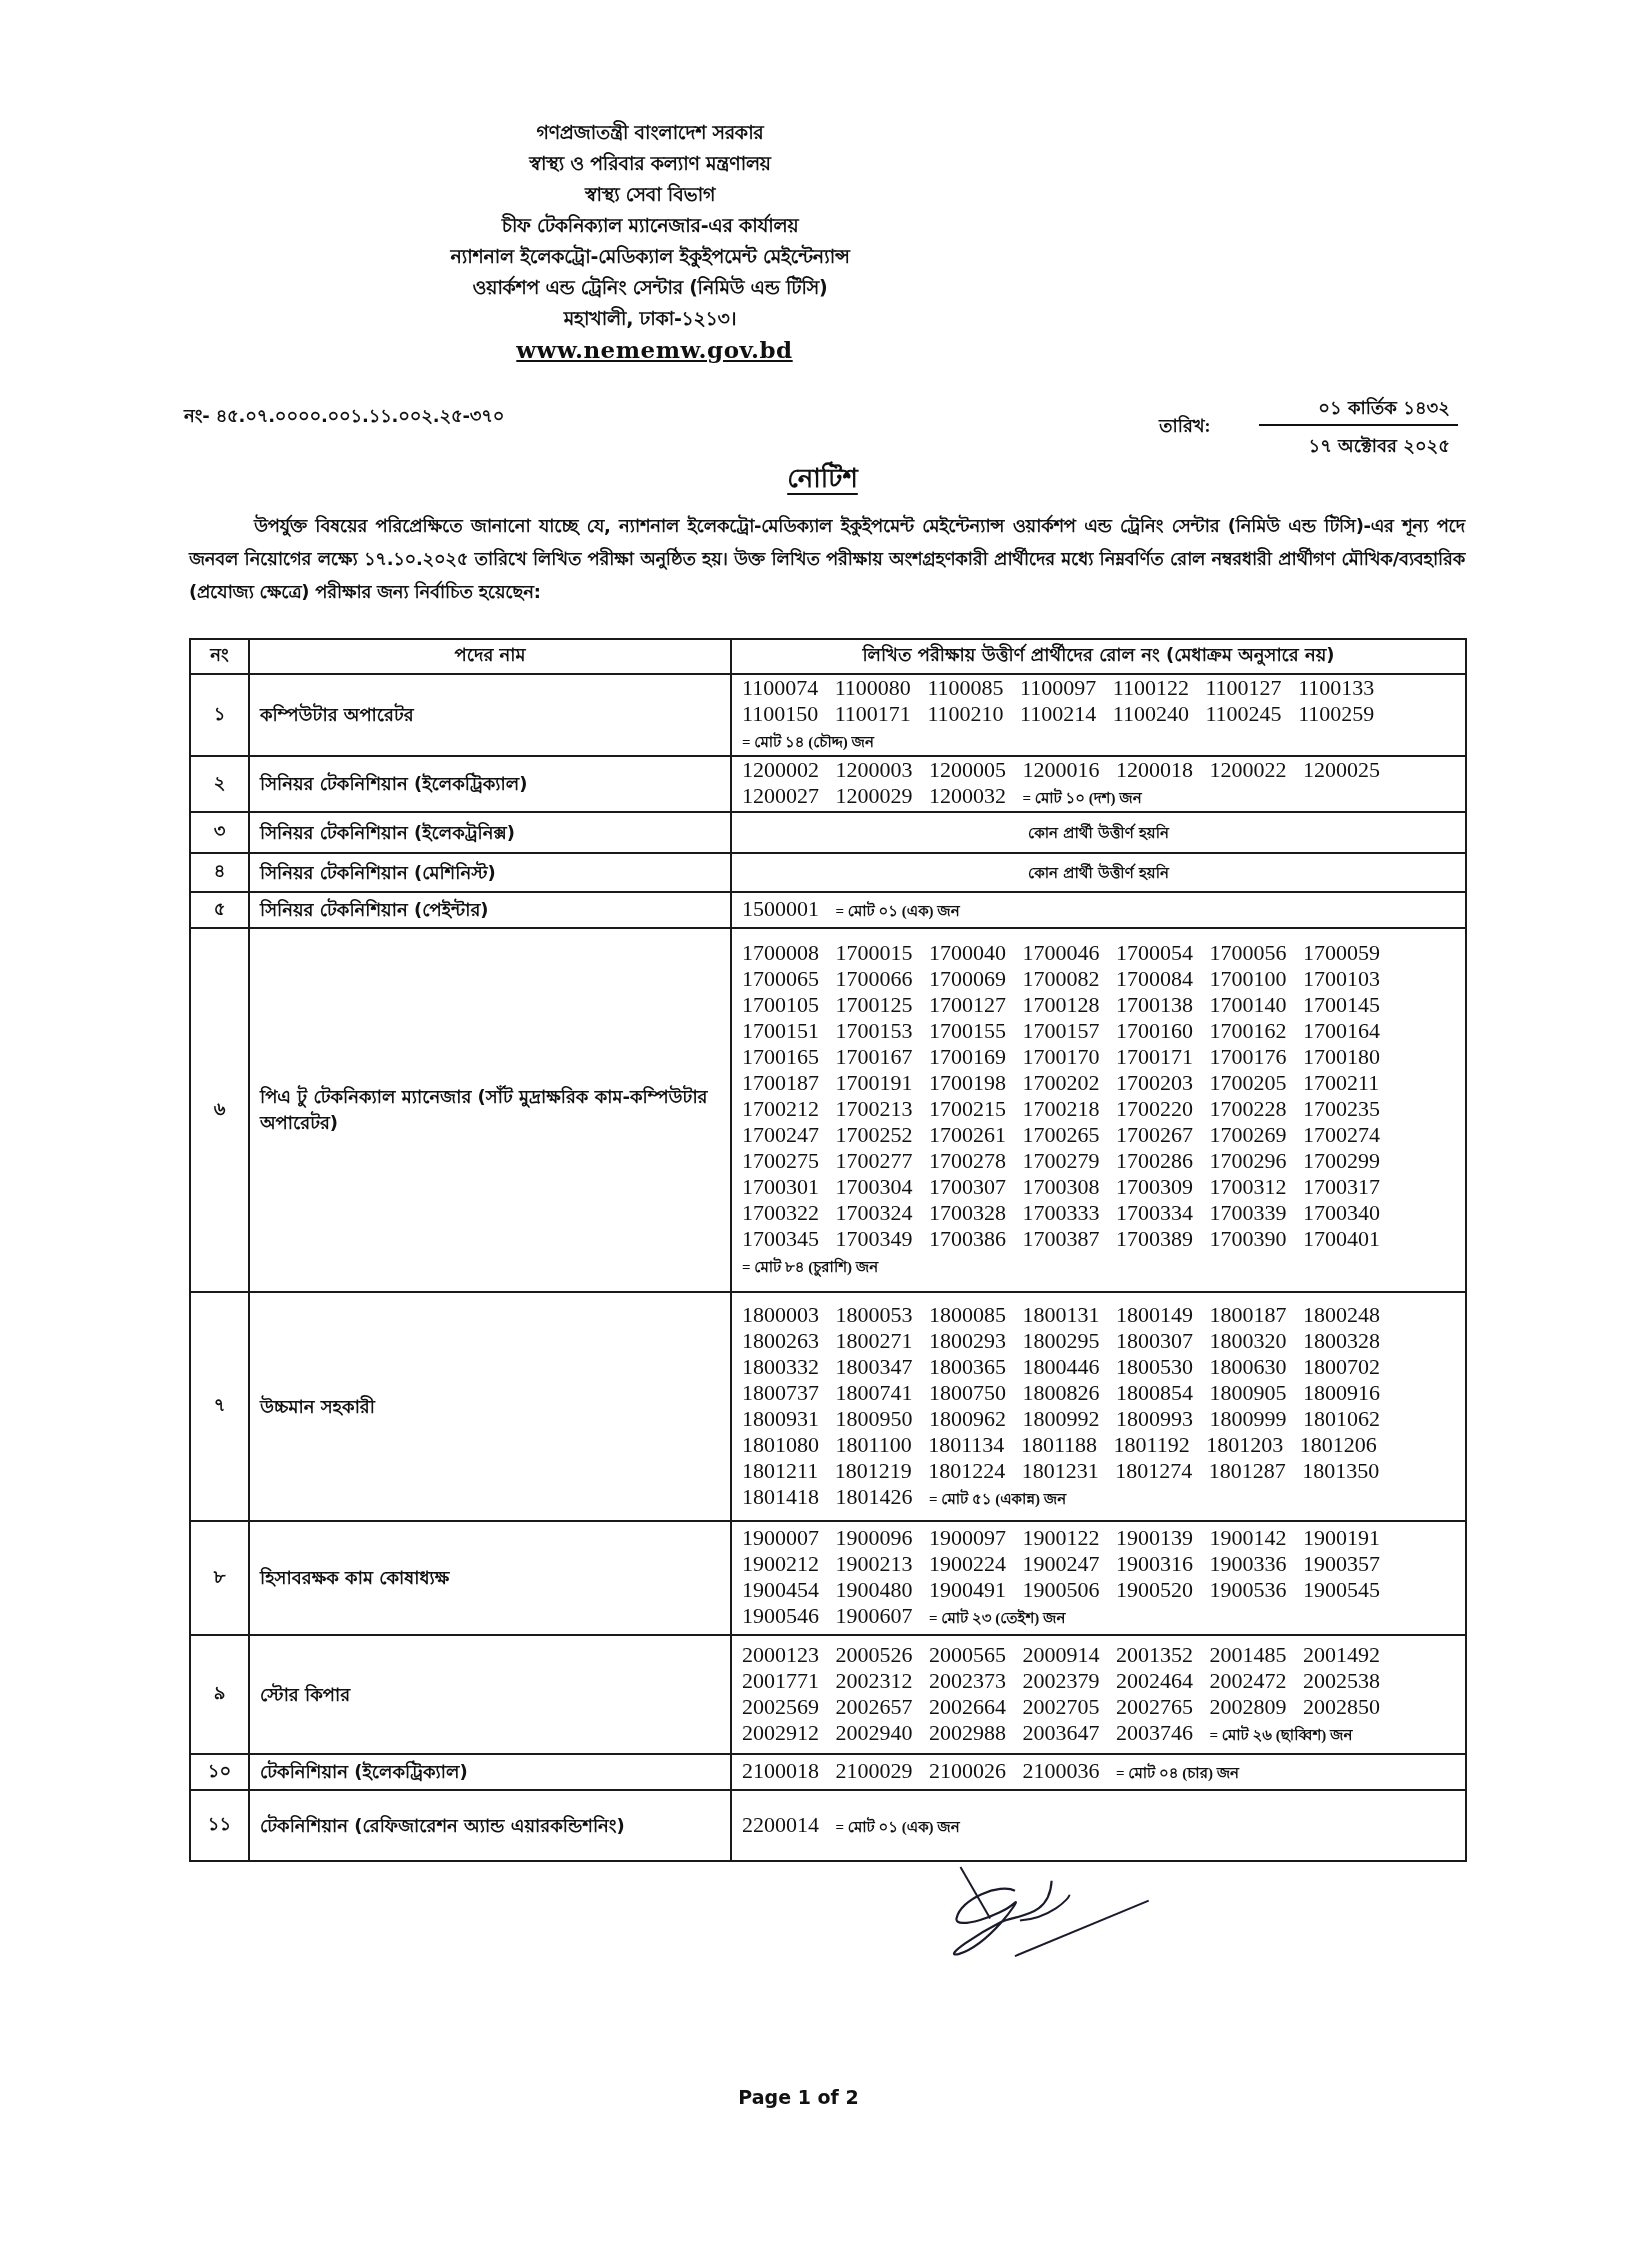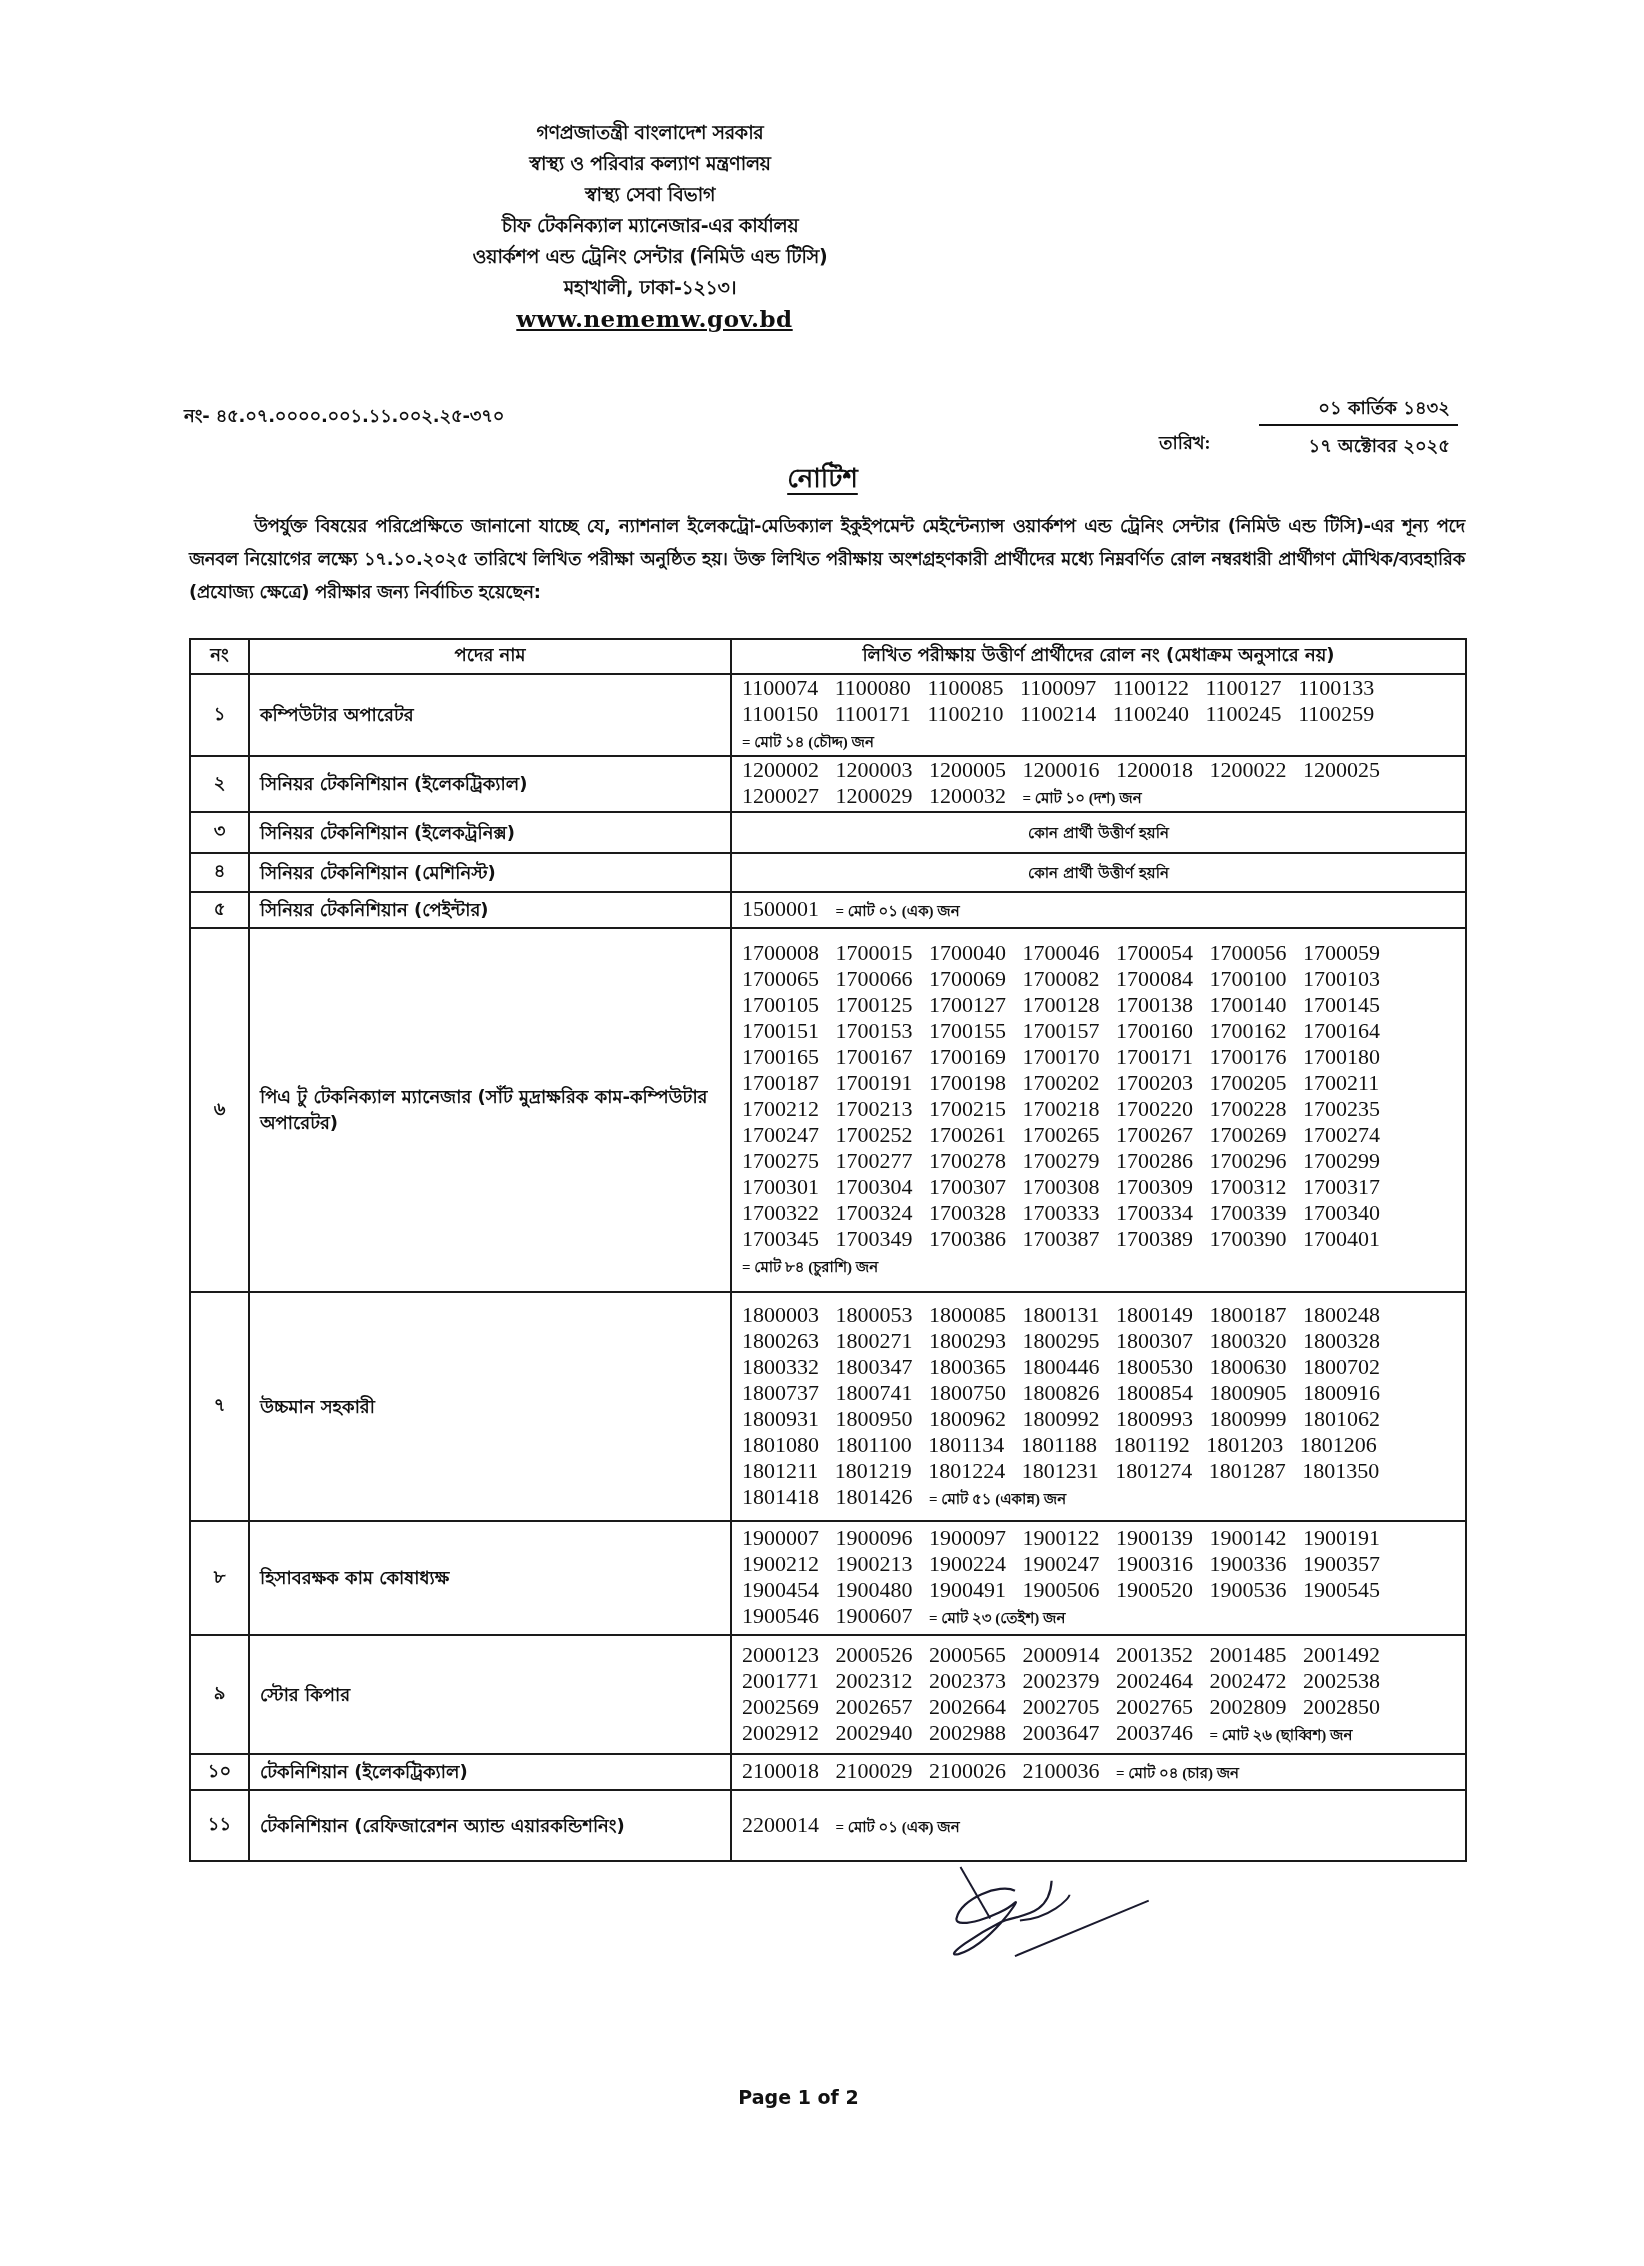--- a/index.html
+++ b/index.html
@@ -14,21 +14,21 @@
   .letterhead div { white-space: nowrap; }
   .letterhead .web {
     font-family: "DejaVu Serif", "Liberation Serif", serif; font-size: 23px;
     text-decoration: underline; font-weight: bold; letter-spacing: 0.5px; padding-left: 9px;
   }
   .memo-no {
     position: absolute; left: 184px; top: 402px; font-size: 18px; font-weight: bold;
     letter-spacing: -0.2px;
   }
   .date-block { position: absolute; left: 1159px; top: 394px; font-size: 18px; font-weight: bold; }
-  .date-label { position: absolute; left: 0; top: 35px; white-space: nowrap; font-family: Liberation Serif, serif; }
+  .date-label { position: absolute; left: 0; top: 18px; white-space: nowrap; font-family: Liberation Serif, serif; }
   .date-frac { position: absolute; left: 100px; top: 0; width: 199px; text-align: right; }
   .date-frac .top { height: 26px; padding-right: 8px; white-space: nowrap; text-align: right; }
   .date-frac .rule { border-top: 2px solid #111; width: 199px; margin: 4px 0 6px 0; }
   .date-frac .bottom { padding-right: 8px; white-space: nowrap; }
   .notice-title {
     position: absolute; left: 0; width: 1645px; top: 458px; text-align: center;
     font-size: 26px; font-weight: bold;
   }
   .notice-title span { text-decoration: underline; text-underline-offset: 6px; }
   .paragraph {
@@ -66,20 +66,21 @@
   }
 </style>
 </head>
 <body>
 
 <div class="letterhead">
   <div>গণপ্রজাতন্ত্রী বাংলাদেশ সরকার</div>
   <div>স্বাস্থ্য ও পরিবার কল্যাণ মন্ত্রণালয়</div>
   <div>স্বাস্থ্য সেবা বিভাগ</div>
   <div>চীফ টেকনিক্যাল ম্যানেজার-এর কার্যালয়</div>
+  <div>ন্যাশনাল ইলেকট্রো-মেডিক্যাল ইকুইপমেন্ট মেইন্টেন্যান্স</div>
   <div>ওয়ার্কশপ এন্ড ট্রেনিং সেন্টার (নিমিউ এন্ড টিসি)</div>
   <div>মহাখালী, ঢাকা-১২১৩।</div>
   <div class="web">www.nememw.gov.bd</div>
 </div>
 
 <div class="memo-no">নং- ৪৫.০৭.০০০০.০০১.১১.০০২.২৫-৩৭০</div>
 
 <div class="date-block">
   <div class="date-label">তারিখ:</div>
   <div class="date-frac">

